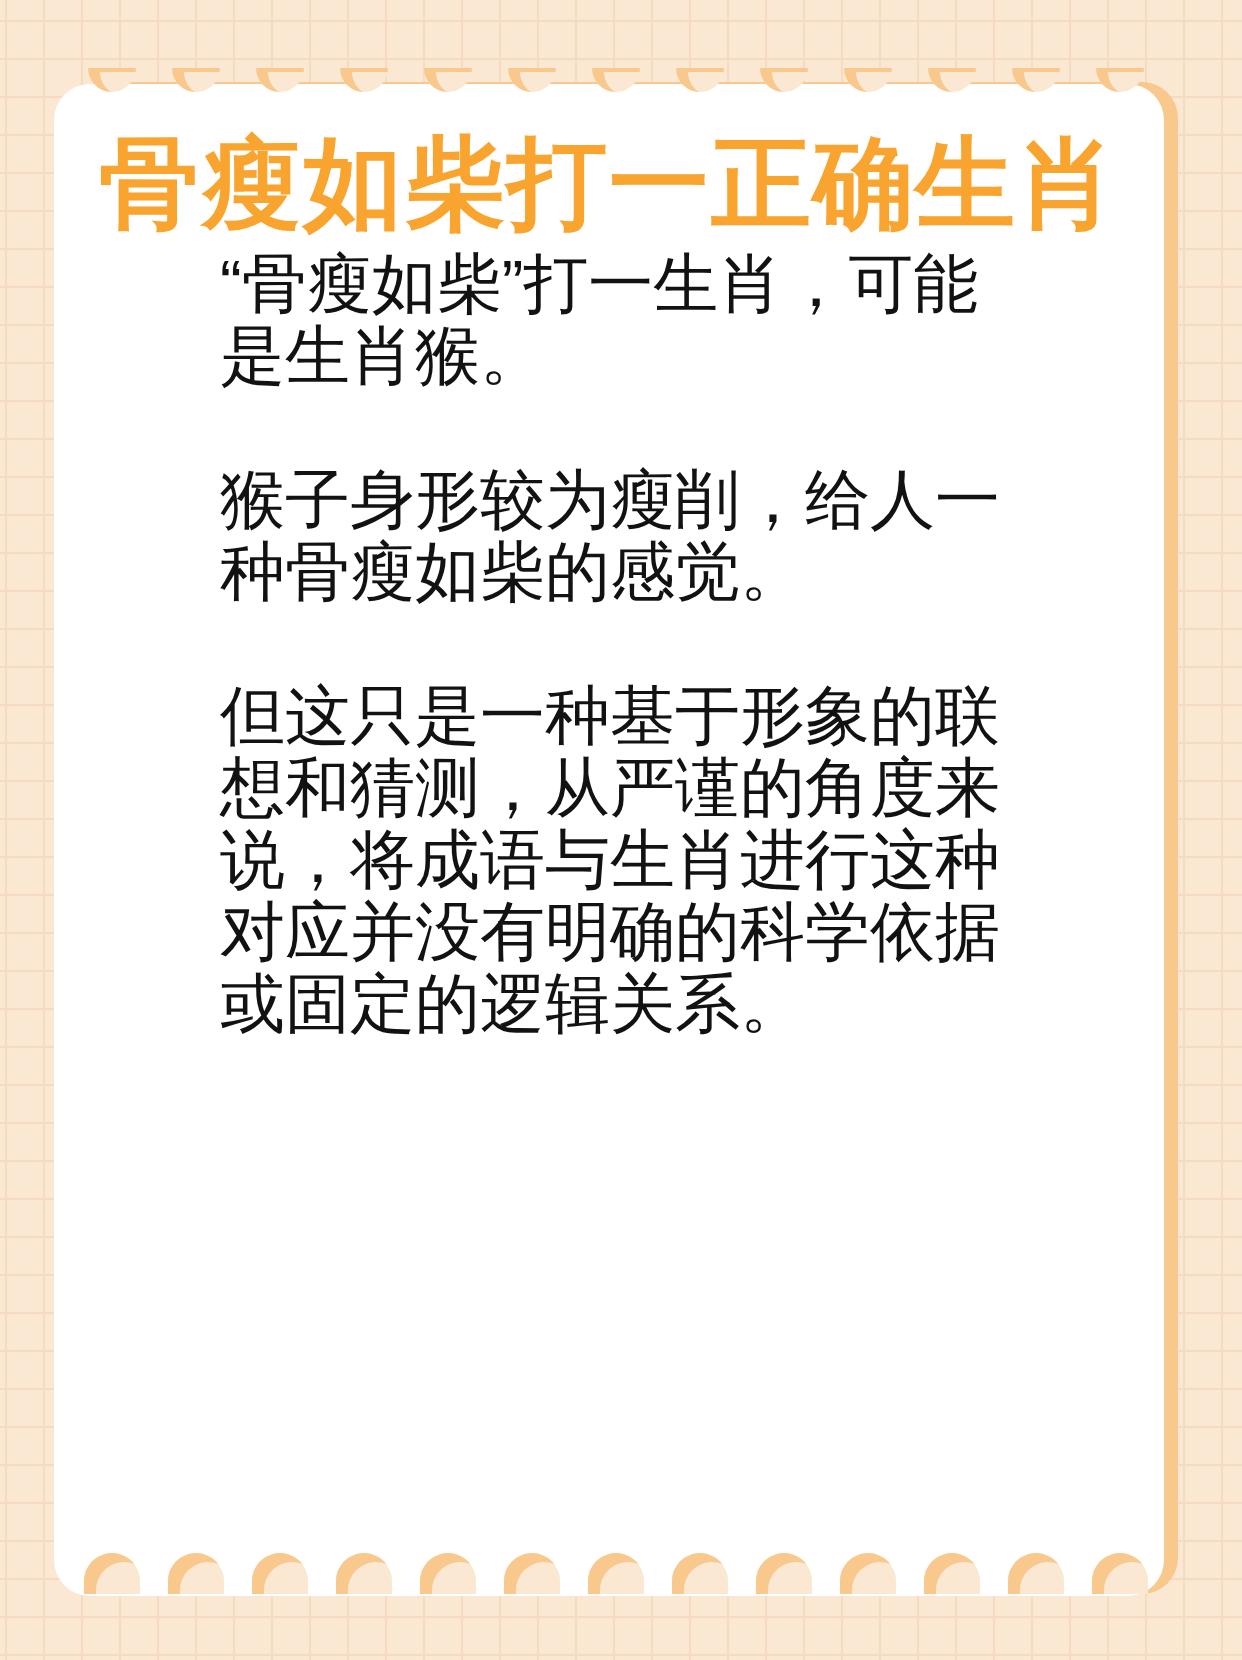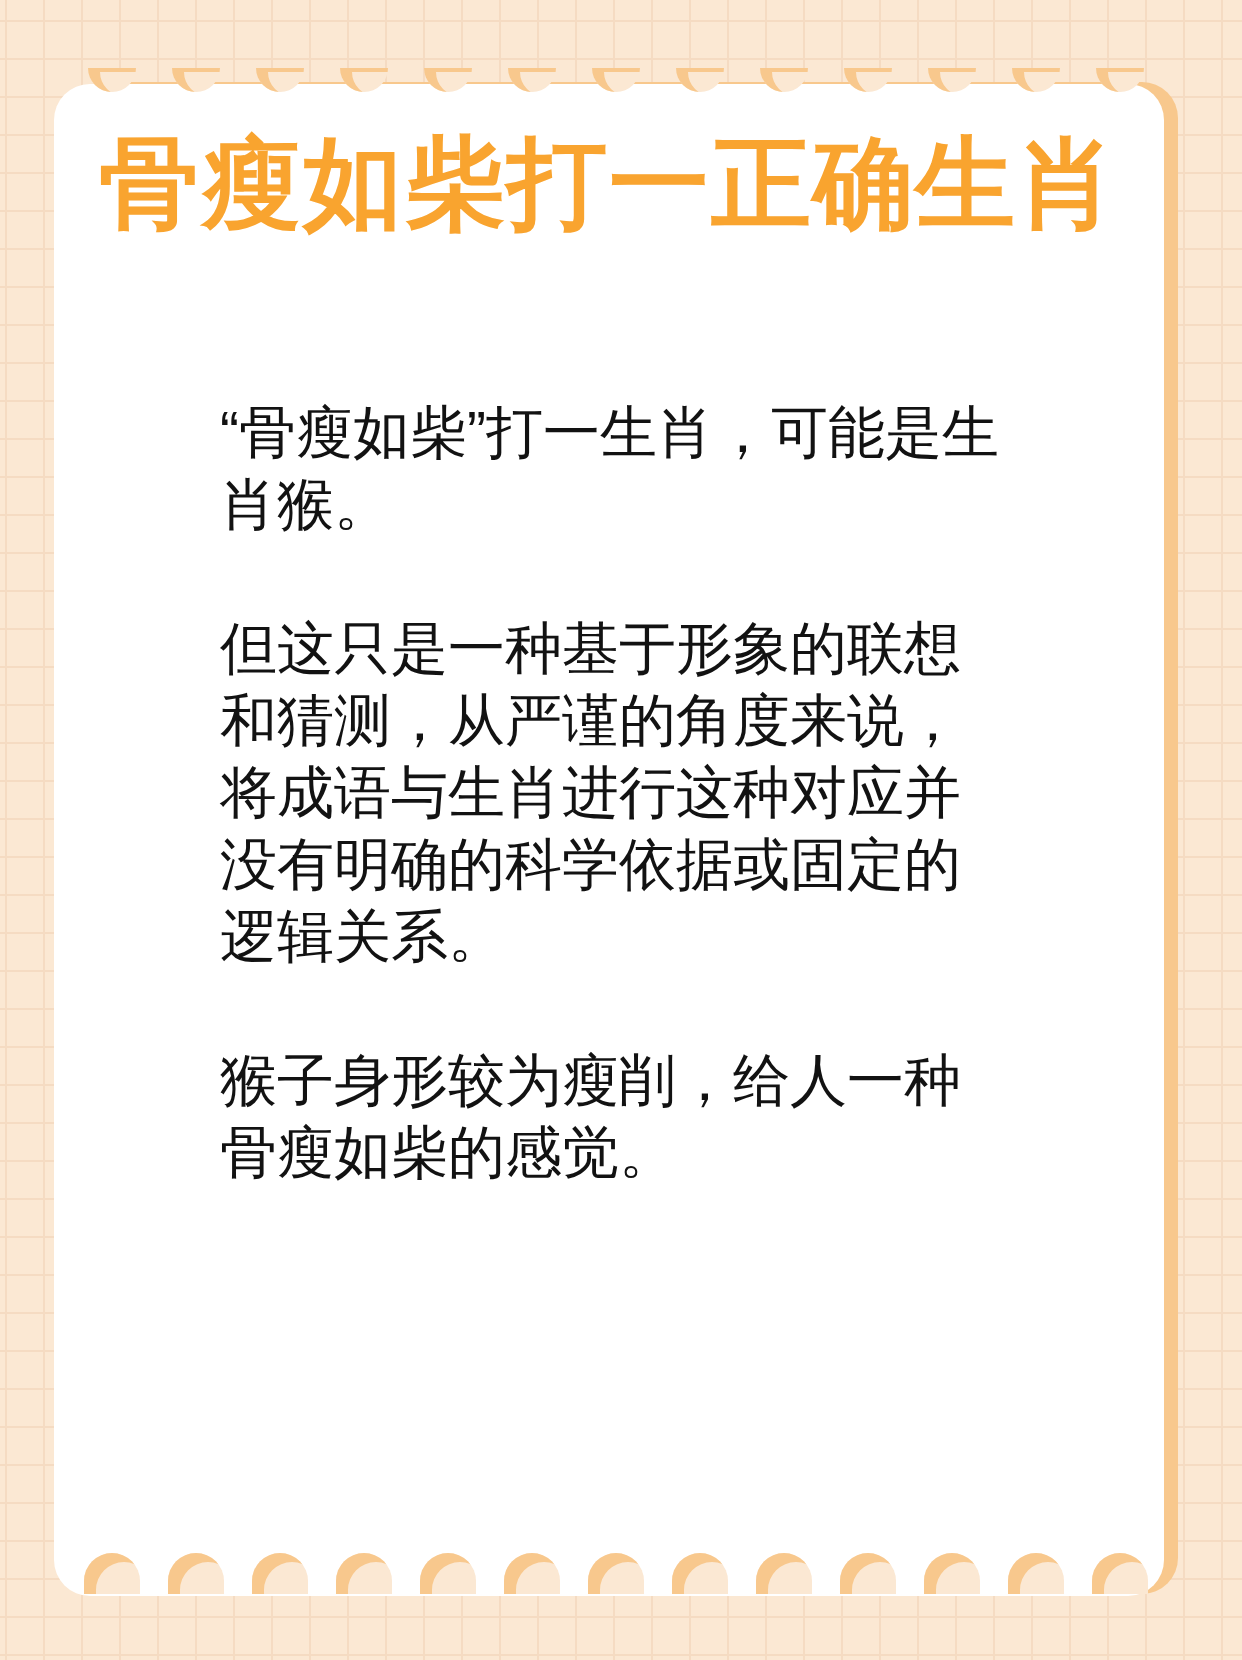--- a/index.html
+++ b/index.html
@@ -72,24 +72,23 @@
     margin:34px 10px 0 10px;
     text-align:center;
     font-size:100px;
     line-height:130px;
     font-weight:900;
     letter-spacing:2px;
     color:var(--accent);
     white-space:nowrap;
   }
   .body-text{
-    margin-top:148px;
     padding-left:166px;
     width:780px;
-    font-size:57px;
+    font-size:65px;
     line-height:72px;
     font-weight:400;
     color:var(--text);
   }
   .body-text p{
     margin:0 0 72px 0;
   }
   .body-text p:last-child{margin-bottom:0;}
 </style>
 </head>
@@ -97,22 +96,22 @@
 
 <div class="page">
 
   <div class="card-shadow"></div>
 
   <div class="card">
     <h1 class="title">骨瘦如柴打一正确生肖</h1>
 
     <div class="body-text">
       <p>“骨瘦如柴”打一生肖，可能是生肖猴。</p>
+      <p>猴子身形较为瘦削，给人一种骨瘦如柴的感觉。</p>
       <p>但这只是一种基于形象的联想和猜测，从严谨的角度来说，将成语与生肖进行这种对应并没有明确的科学依据或固定的逻辑关系。</p>
-      <p>猴子身形较为瘦削，给人一种骨瘦如柴的感觉。</p>
     </div>
   </div>
 
   <div class="scallop-top">
       <div class="notch" style="left: 88px;"></div>
       <div class="notch" style="left: 172px;"></div>
       <div class="notch" style="left: 256px;"></div>
       <div class="notch" style="left: 340px;"></div>
       <div class="notch" style="left: 424px;"></div>
       <div class="notch" style="left: 508px;"></div>

